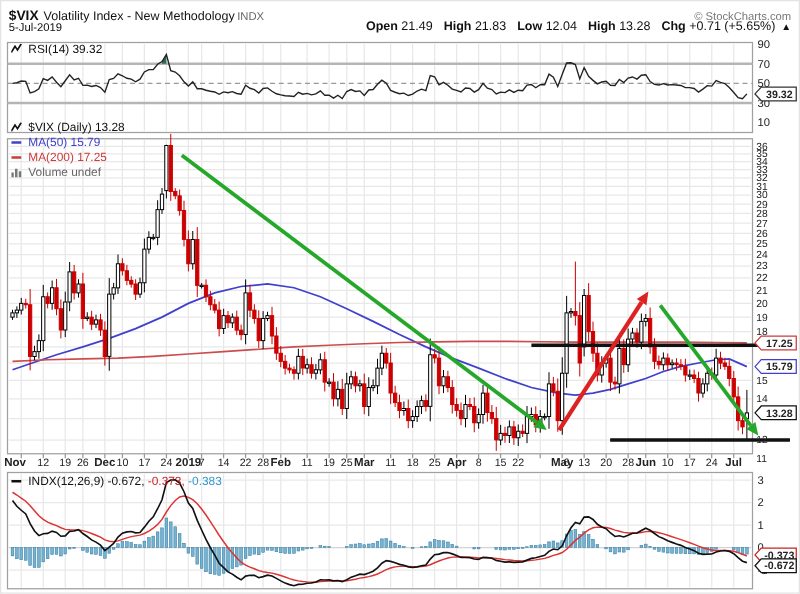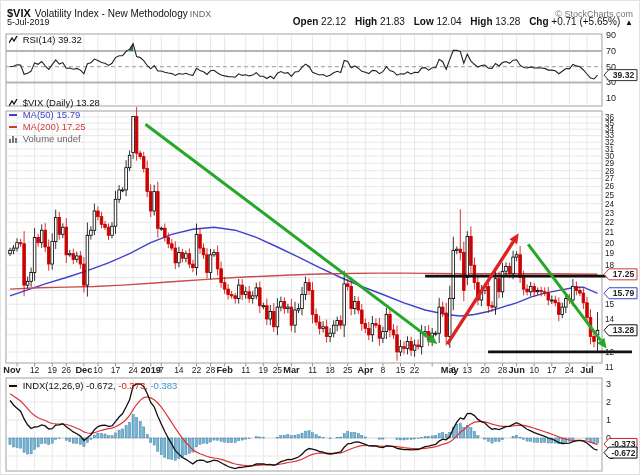--- a/index.html
+++ b/index.html
@@ -838,21 +838,21 @@
 <div id="hdr1" class="abs">
   <span>
     <span class="sym">$VIX</span><span class="ttl">Volatility Index - New Methodology</span><span class="exch">INDX</span>
   </span>
   <span class="copy">© StockCharts.com</span>
 </div>
 <div id="hdr2" class="abs">
   <span class="date">5-Jul-2019</span>
   <span class="quote">
     <b>Open</b>
-    <span>22.12</span>
+    <span>21.49</span>
     <b>High</b>
     <span>21.83</span>
     <b>Low</b>
     <span>12.04</span>
     <b>High</b>
     <span>13.28</span>
     <b>Chg</b>
     <span>+0.71 (+5.65%)</span>
     <span class="tri">▲</span>
   </span>

